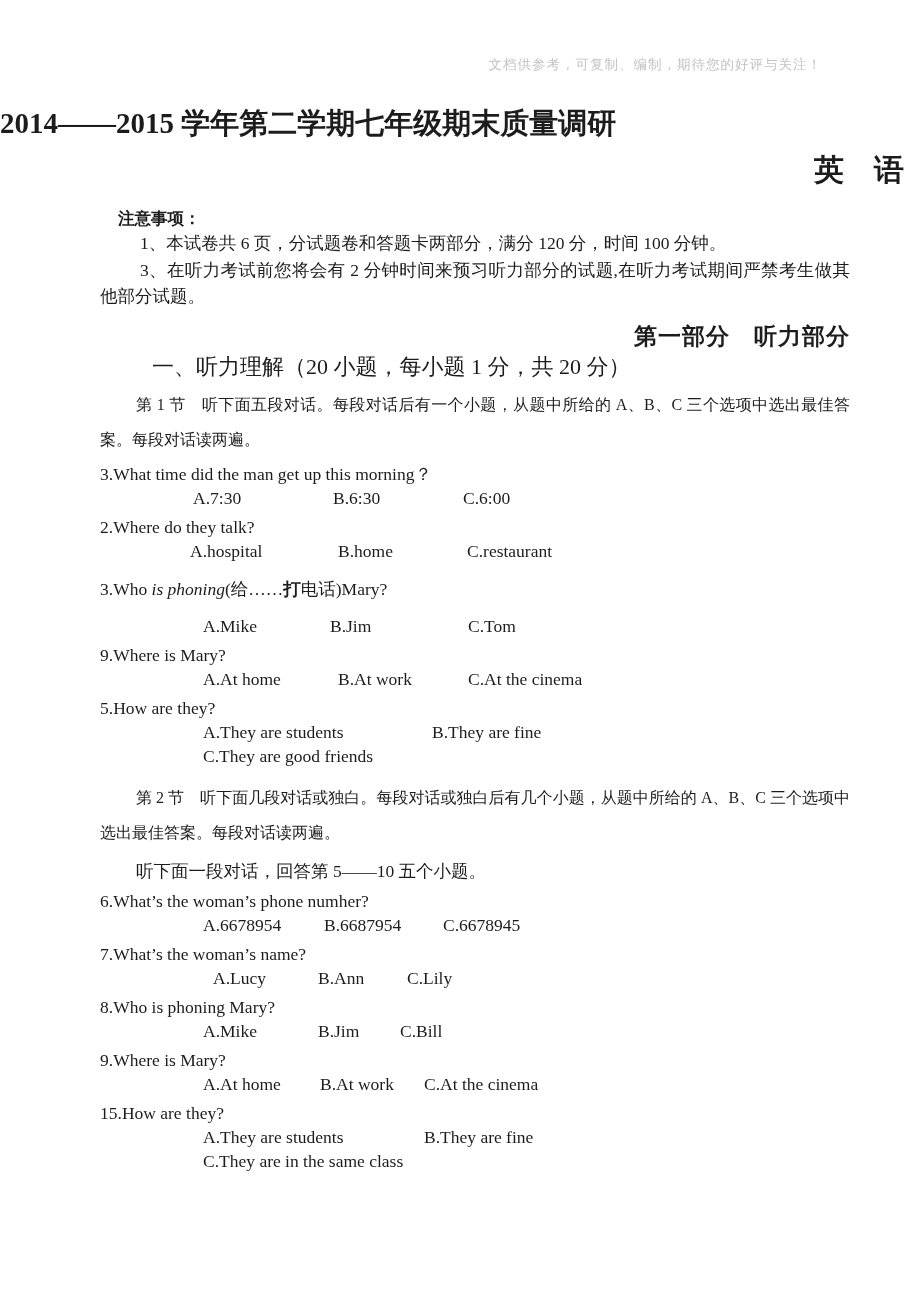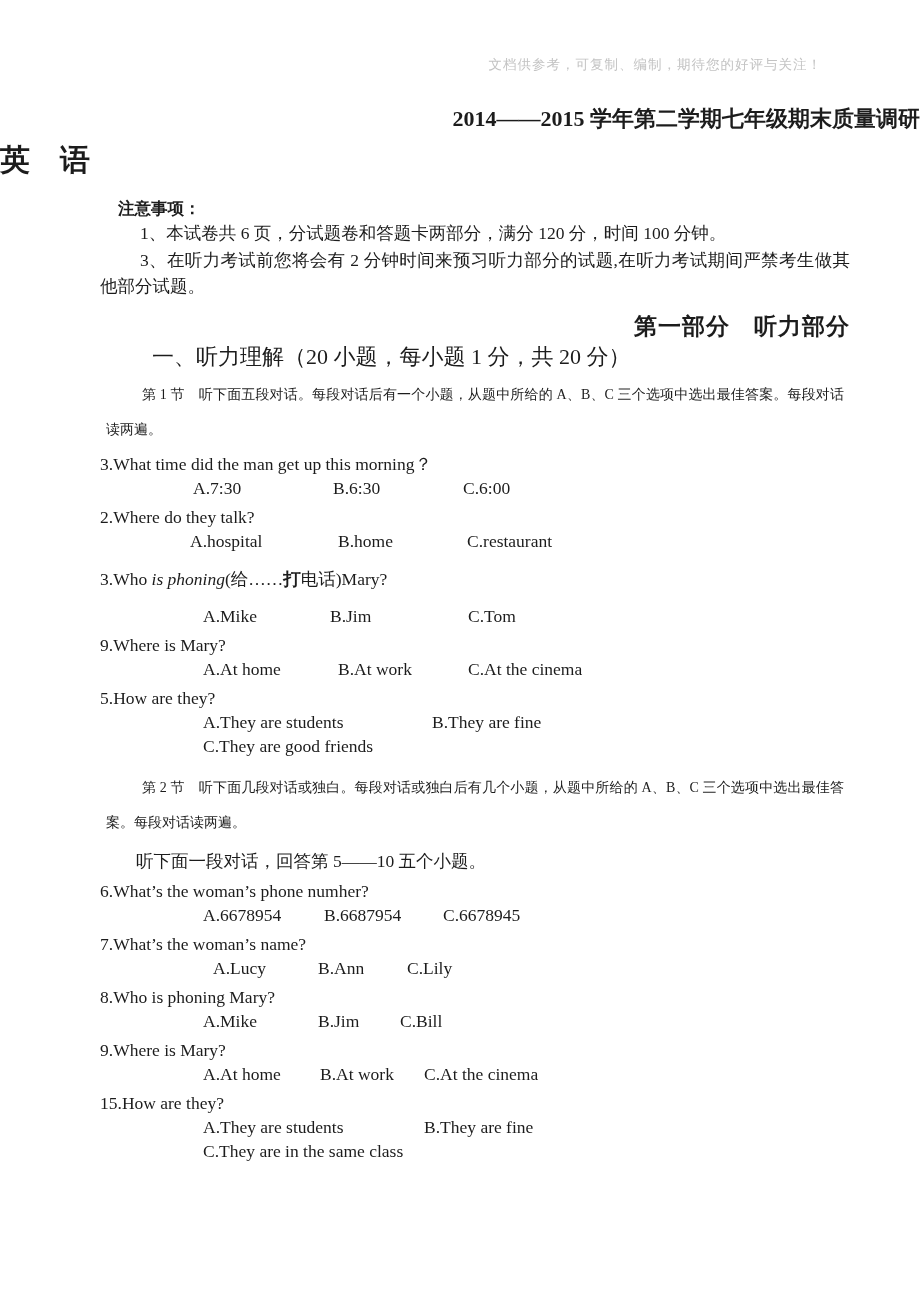--- a/index.html
+++ b/index.html
@@ -14,28 +14,28 @@
   .watermark{
     padding:56px 98px 0 0;
     text-align:right;
     font-family:"Liberation Sans","DejaVu Sans",sans-serif;
     font-size:13.5px;
     color:#c3c3c3;
     letter-spacing:1px;
   }
   .title{
     margin:30px 0 0;
+    text-align:left;
+    font-size:29px;
+    font-weight:bold;
+    font-family:"Liberation Serif","DejaVu Serif",serif;
+  }
+  .subject{
+    margin:6px 16px 0;
     text-align:right;
-    font-size:22px;
-    font-weight:bold;
-    font-family:"Liberation Serif","DejaVu Serif",serif;
-  }
-  .subject{
-    margin:6px 0 0;
-    text-align:left;
     font-size:30px;
     font-weight:bold;
     font-family:"Liberation Sans","DejaVu Sans",sans-serif;
   }
   .content{padding:0 70px 0 100px;}
   .notice-heading{
     margin-top:16px;
     padding-left:18px;
     font-family:"Liberation Sans","DejaVu Sans",sans-serif;
     font-weight:bold;
@@ -58,22 +58,22 @@
     line-height:30px;
     letter-spacing:1px;
   }
   .section-intro{
     margin:4px 0 0;
     padding-left:52px;
     font-size:22px;
     line-height:24px;
   }
   .node-intro{
-    margin:8px 6px 0;
-    font-size:14px;
+    margin:8px 0 0;
+    font-size:16px;
     line-height:35px;
     text-indent:36px;
     text-align:justify;
   }
   .dialogue-intro{
     margin:8px 0 4px;
     padding-left:36px;
     font-size:17.5px;
     line-height:26px;
   }

